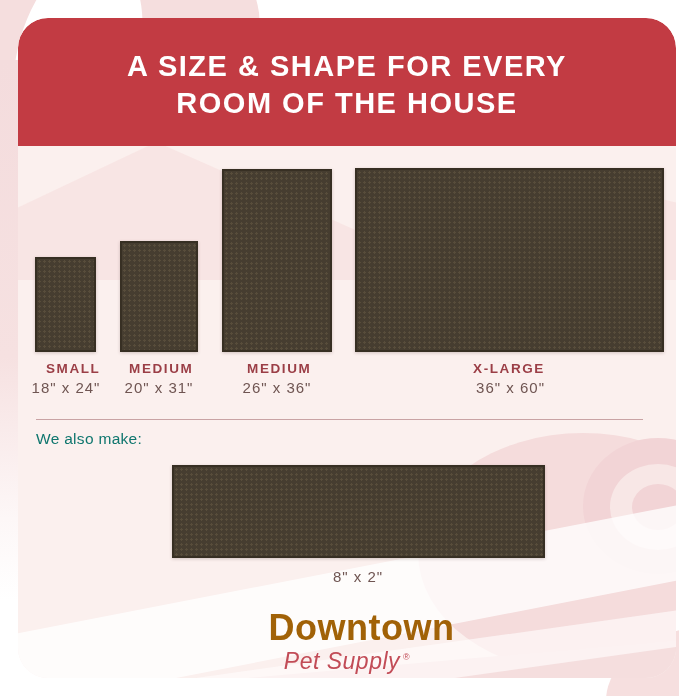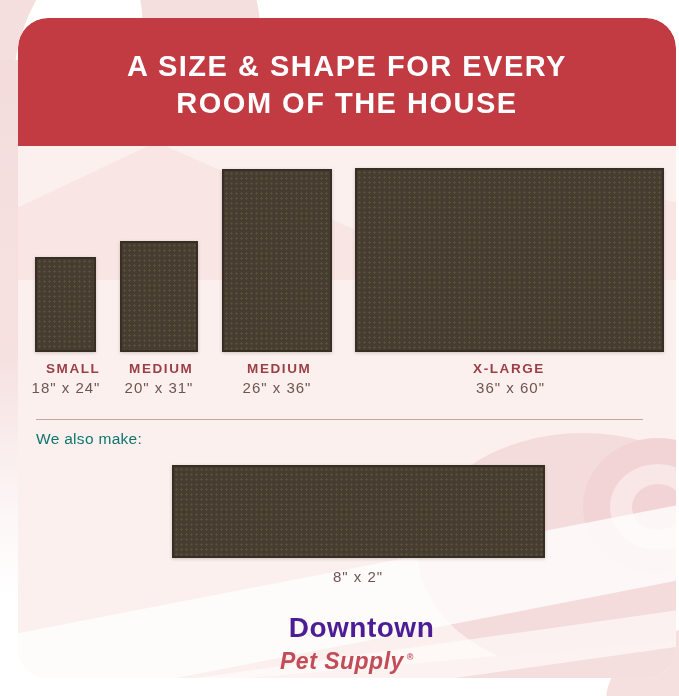--- a/index.html
+++ b/index.html
@@ -121,25 +121,25 @@
   
   .divider { left: 18px; top: 401px; width: 607px; height: 1px; background: #c9a3a4; }
   .also-make {
     left: 18px; top: 412px;
     color: #0f766e; font-size: 15.5px; letter-spacing: .3px;
   }
 
   
   .brand { left: 0; top: 594px; width: 658px; text-align: center; }
   .brand-name {
-    color: #4c1d95; font-size: 28px; font-weight: bold;
+    color: #a16207; font-size: 36px; font-weight: bold;
     letter-spacing: .5px; line-height: 32px; padding-left: 29px;
   }
   .brand-sub {
-    color: #c24c57; font-size: 23px; font-style: italic; font-weight: bold;
+    color: #c24c57; font-size: 23px; font-style: italic; font-weight: normal;
     line-height: 26px; letter-spacing: .5px; text-align: center;
   }
   .brand-reg {
     color: #c24c57; font-size: 9px; font-style: normal;
     vertical-align: super; margin-left: 3px;
   }
 </style>
 </head>
 <body>
 

